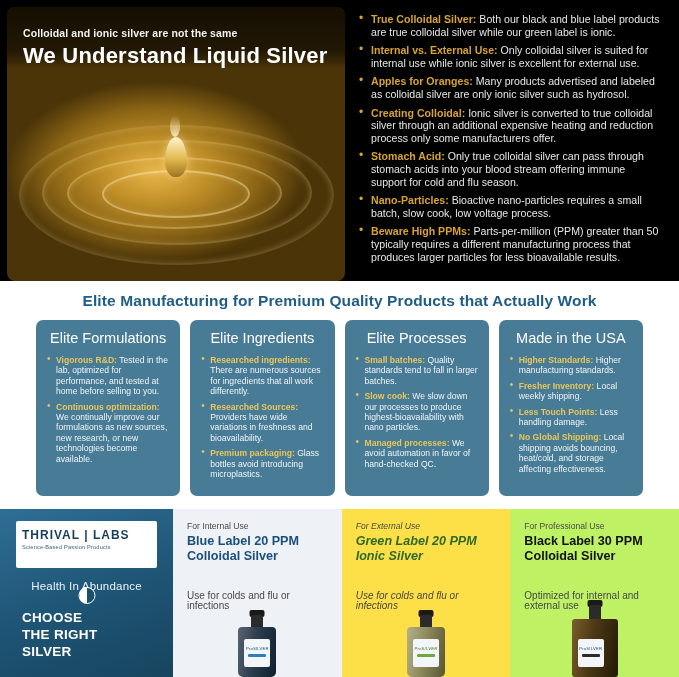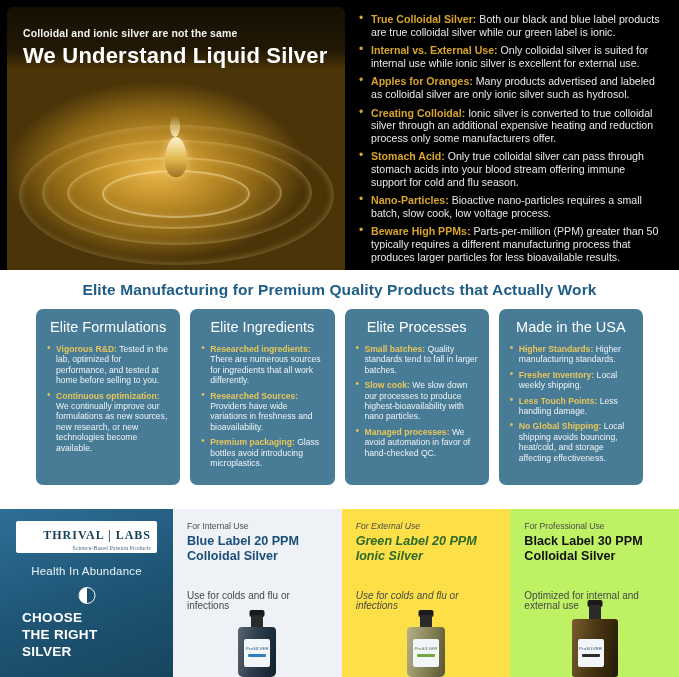--- a/index.html
+++ b/index.html
@@ -81,21 +81,21 @@
   }
   ul.bullet-list li:before {
     content: "\2022";
     position: absolute; left: 0; top: -1px;
     color: #d4a72c; font-size: 12px; line-height: 13px;
   }
   .hl { color: #d8a42c; font-weight: bold; }
 
   
   .mid {
-    position: absolute; left: 0; top: 270px; width: 679px; height: 228px;
+    position: absolute; left: 0; top: 281px; width: 679px; height: 228px;
     background: #ffffff;
   }
   .mid-title {
     text-align: center;
     color: #1f5d86;
     font-size: 15.5px;
     font-weight: bold;
     padding-top: 11px;
     letter-spacing: .1px;
   }
@@ -144,24 +144,23 @@
   .brand-panel {
     width: 173px; height: 168px;
     background: linear-gradient(160deg, #2f6f96 0%, #1e5474 55%, #17455f 100%);
     color: #ffffff;
     padding: 12px 10px 0 10px;
     position: relative;
   }
   .brand-card {
     background: #ffffff;
     border-radius: 2px;
-    padding: 7px 6px 2px 6px;
-    text-align: right;
+    padding: 7px 6px 18px 6px;
+    text-align: left;
     margin: 0 6px;
-    font-family: Liberation Serif, serif;
   }
   .brand-name {
     color: #153f59; font-size: 12px; font-weight: bold; letter-spacing: 1px;
   }
   .brand-sub {
     color: #3d6478; font-size: 5.6px; letter-spacing: .2px; margin-top: 2px;
   }
   .brand-tag {
     text-align: center; font-size: 11.5px; color: #eaf3f8; margin-top: 12px; letter-spacing: .2px;
   }

